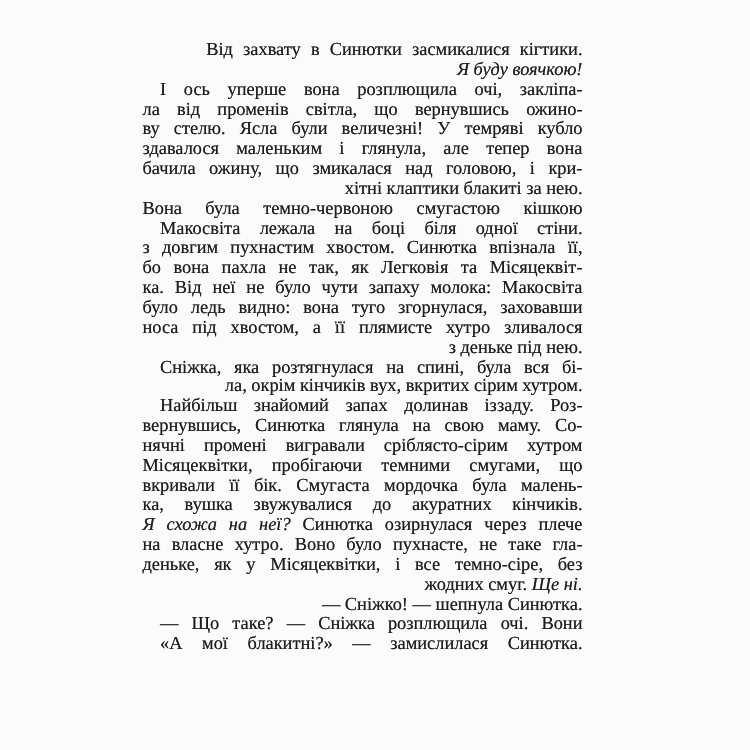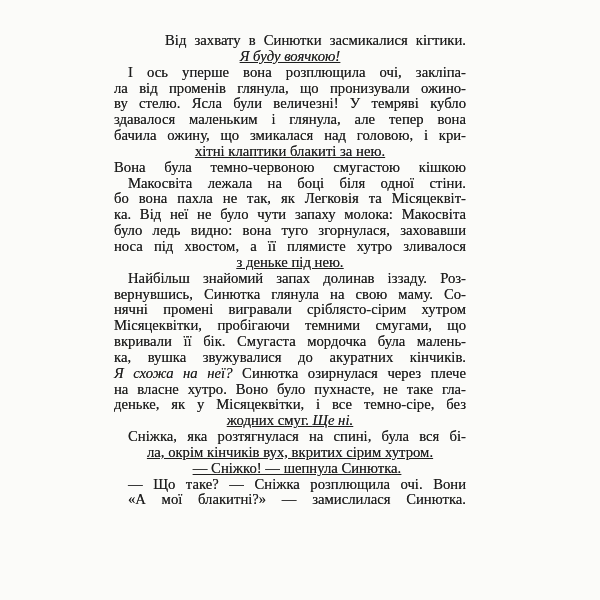--- a/index.html
+++ b/index.html
@@ -10,21 +10,21 @@
     color:#1e1e1e;
   }
   .page{position:absolute;left:0;top:0;width:600px;height:596px;background:#fbfbf9;}
   .text-block{
     position:absolute;left:114px;top:33px;width:352px;
     font-size:14.7px;line-height:15.85px;
     text-shadow:0 0 .3px rgba(25,25,25,.75);
   }
   .para{margin:0;padding:0;}
   .line{text-align:justify;text-align-last:justify;}
-  .line.last{text-align:center;text-align-last:auto;text-decoration:underline;}
+  .line.last{text-align:right;text-align-last:auto;}
   .indent{text-indent:14px;}
   .indent-lg{text-indent:51px;}
   .it{font-style:italic;}
   .folio{
     position:absolute;left:0;top:578px;width:600px;
     text-align:center;font-size:14.2px;letter-spacing:.4px;
     text-shadow:0 0 .3px rgba(25,25,25,.75);
     margin-top:48px;
   }
 </style>
@@ -35,53 +35,54 @@
 
   <div class="text-block">
 
     <div class="para">
       <div class="line indent-lg"><span>Від захвату в Синютки засмикалися кігтики.</span></div>
       <div class="line last"><span class="it">Я буду воячкою!</span></div>
     </div>
 
     <div class="para">
       <div class="line indent"><span>І ось уперше вона розплющила очі, закліпа-</span></div>
-      <div class="line"><span>ла від променів глянула, що пронизували ожино-</span></div>
+      <div class="line"><span>ла від променів світла, що вернувшись ожино-</span></div>
       <div class="line"><span>ву стелю. Ясла були величезні! У темряві кубло</span></div>
       <div class="line"><span>здавалося маленьким і глянула, але тепер вона</span></div>
       <div class="line"><span>бачила ожину, що змикалася над головою, і кри-</span></div>
       <div class="line last"><span>хітні клаптики блакиті за нею.</span></div>
     </div>
 
     <div class="para">
       <div class="line"><span>Вона була темно-червоною смугастою кішкою</span></div>
       <div class="line indent"><span>Макосвіта лежала на боці біля одної стіни.</span></div>
+      <div class="line"><span>з довгим пухнастим хвостом. Синютка впізнала її,</span></div>
       <div class="line"><span>бо вона пахла не так, як Легковія та Місяцеквіт-</span></div>
       <div class="line"><span>ка. Від неї не було чути запаху молока: Макосвіта</span></div>
       <div class="line"><span>було ледь видно: вона туго згорнулася, заховавши</span></div>
       <div class="line"><span>носа під хвостом, а її плямисте хутро зливалося</span></div>
       <div class="line last"><span>з деньке під нею.</span></div>
+    </div>
+
+    <div class="para">
+      <div class="line indent"><span>Сніжка, яка розтягнулася на спині, була вся бі-</span></div>
+      <div class="line last"><span>ла, окрім кінчиків вух, вкритих сірим хутром.</span></div>
     </div>
 
     <div class="para">
       <div class="line indent"><span>Найбільш знайомий запах долинав іззаду. Роз-</span></div>
       <div class="line"><span>вернувшись, Синютка глянула на свою маму. Со-</span></div>
       <div class="line"><span>нячні промені вигравали сріблясто-сірим хутром</span></div>
       <div class="line"><span>Місяцеквітки, пробігаючи темними смугами, що</span></div>
       <div class="line"><span>вкривали її бік. Смугаста мордочка була малень-</span></div>
       <div class="line"><span>ка, вушка звужувалися до акуратних кінчиків.</span></div>
       <div class="line"><span class="it">Я схожа на неї?</span><span> Синютка озирнулася через плече</span></div>
       <div class="line"><span>на власне хутро. Воно було пухнасте, не таке гла-</span></div>
       <div class="line"><span>деньке, як у Місяцеквітки, і все темно-сіре, без</span></div>
       <div class="line last"><span>жодних смуг. </span><span class="it">Ще ні.</span></div>
-    </div>
-
-    <div class="para">
-      <div class="line indent"><span>Сніжка, яка розтягнулася на спині, була вся бі-</span></div>
-      <div class="line last"><span>ла, окрім кінчиків вух, вкритих сірим хутром.</span></div>
     </div>
 
     <div class="para">
       <div class="line last indent"><span>— Сніжко! — шепнула Синютка.</span></div>
     </div>
 
     <div class="para">
       <div class="line indent"><span>— Що таке? — Сніжка розплющила очі. Вони</span></div>
     </div>
 

